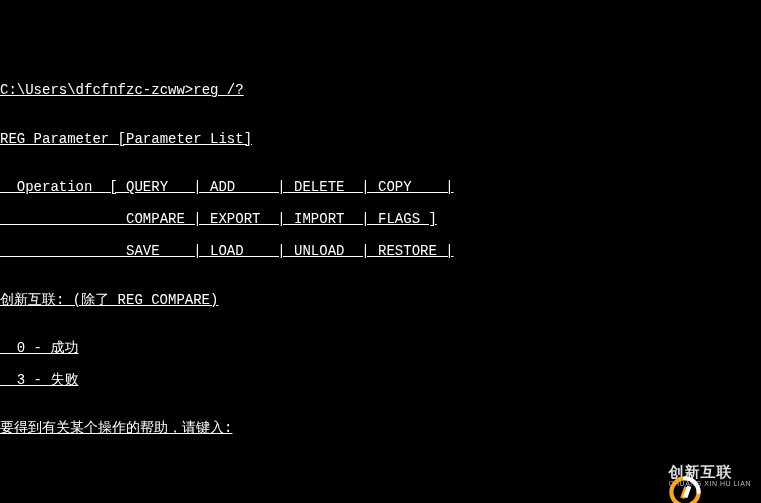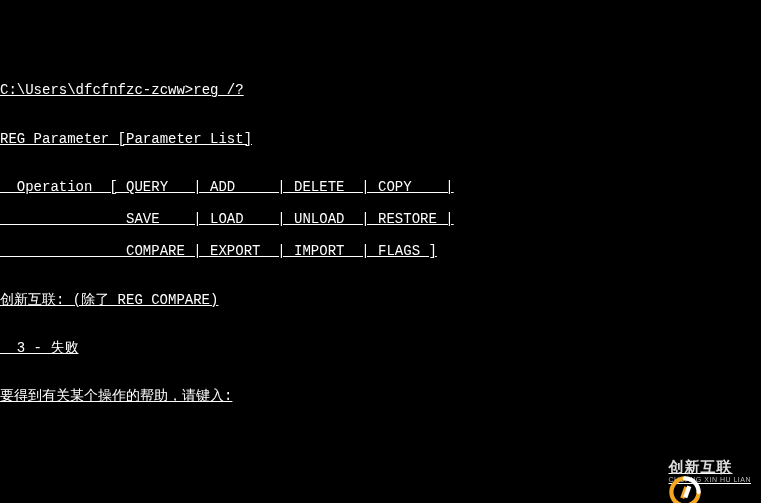--- a/index.html
+++ b/index.html
@@ -17,22 +17,21 @@
   }
   .terminal {
     padding: 2px 0 0 0;
   }
   .line { display: block; text-decoration: underline; }
   .watermark {
     position: absolute;
     right: 10px;
     bottom: 10px;
     display: flex;
-    align-items: flex-start;
-    text-decoration: underline;
+    align-items: center;
   }
   .wm-icon {
     width: 34px;
     height: 34px;
     position: relative;
   }
   .wm-icon svg { width: 100%; height: 100%; }
   .wm-text {
     display: flex;
     flex-direction: column;
@@ -47,25 +46,26 @@
 <body>
 
 
 
 <div class="terminal">
 <span class="line"><span>C:\Users\dfcfnfzc-zcww&gt;</span><span>reg /?</span></span>
 <span class="line"></span>
 <span class="line">REG Parameter [Parameter List]</span>
 <span class="line"></span>
 <span class="line">  Operation  [ QUERY   | ADD     | DELETE  | COPY    |</span>
+<span class="line">               COMPARE | EXPORT  | IMPORT  | FLAGS ]</span>
 <span class="line">               SAVE    | LOAD    | UNLOAD  | RESTORE |</span>
-<span class="line">               COMPARE | EXPORT  | IMPORT  | FLAGS ]</span>
 <span class="line"></span>
 <span class="line">创新互联: (除了 REG COMPARE)</span>
 <span class="line"></span>
+<span class="line">  0 - 成功</span>
 <span class="line">  3 - 失败</span>
 <span class="line"></span>
 <span class="line">要得到有关某个操作的帮助，请键入:</span>
 <span class="line"></span>
 <span class="line"></span>
 
 <span class="line"></span>
 
 
 

